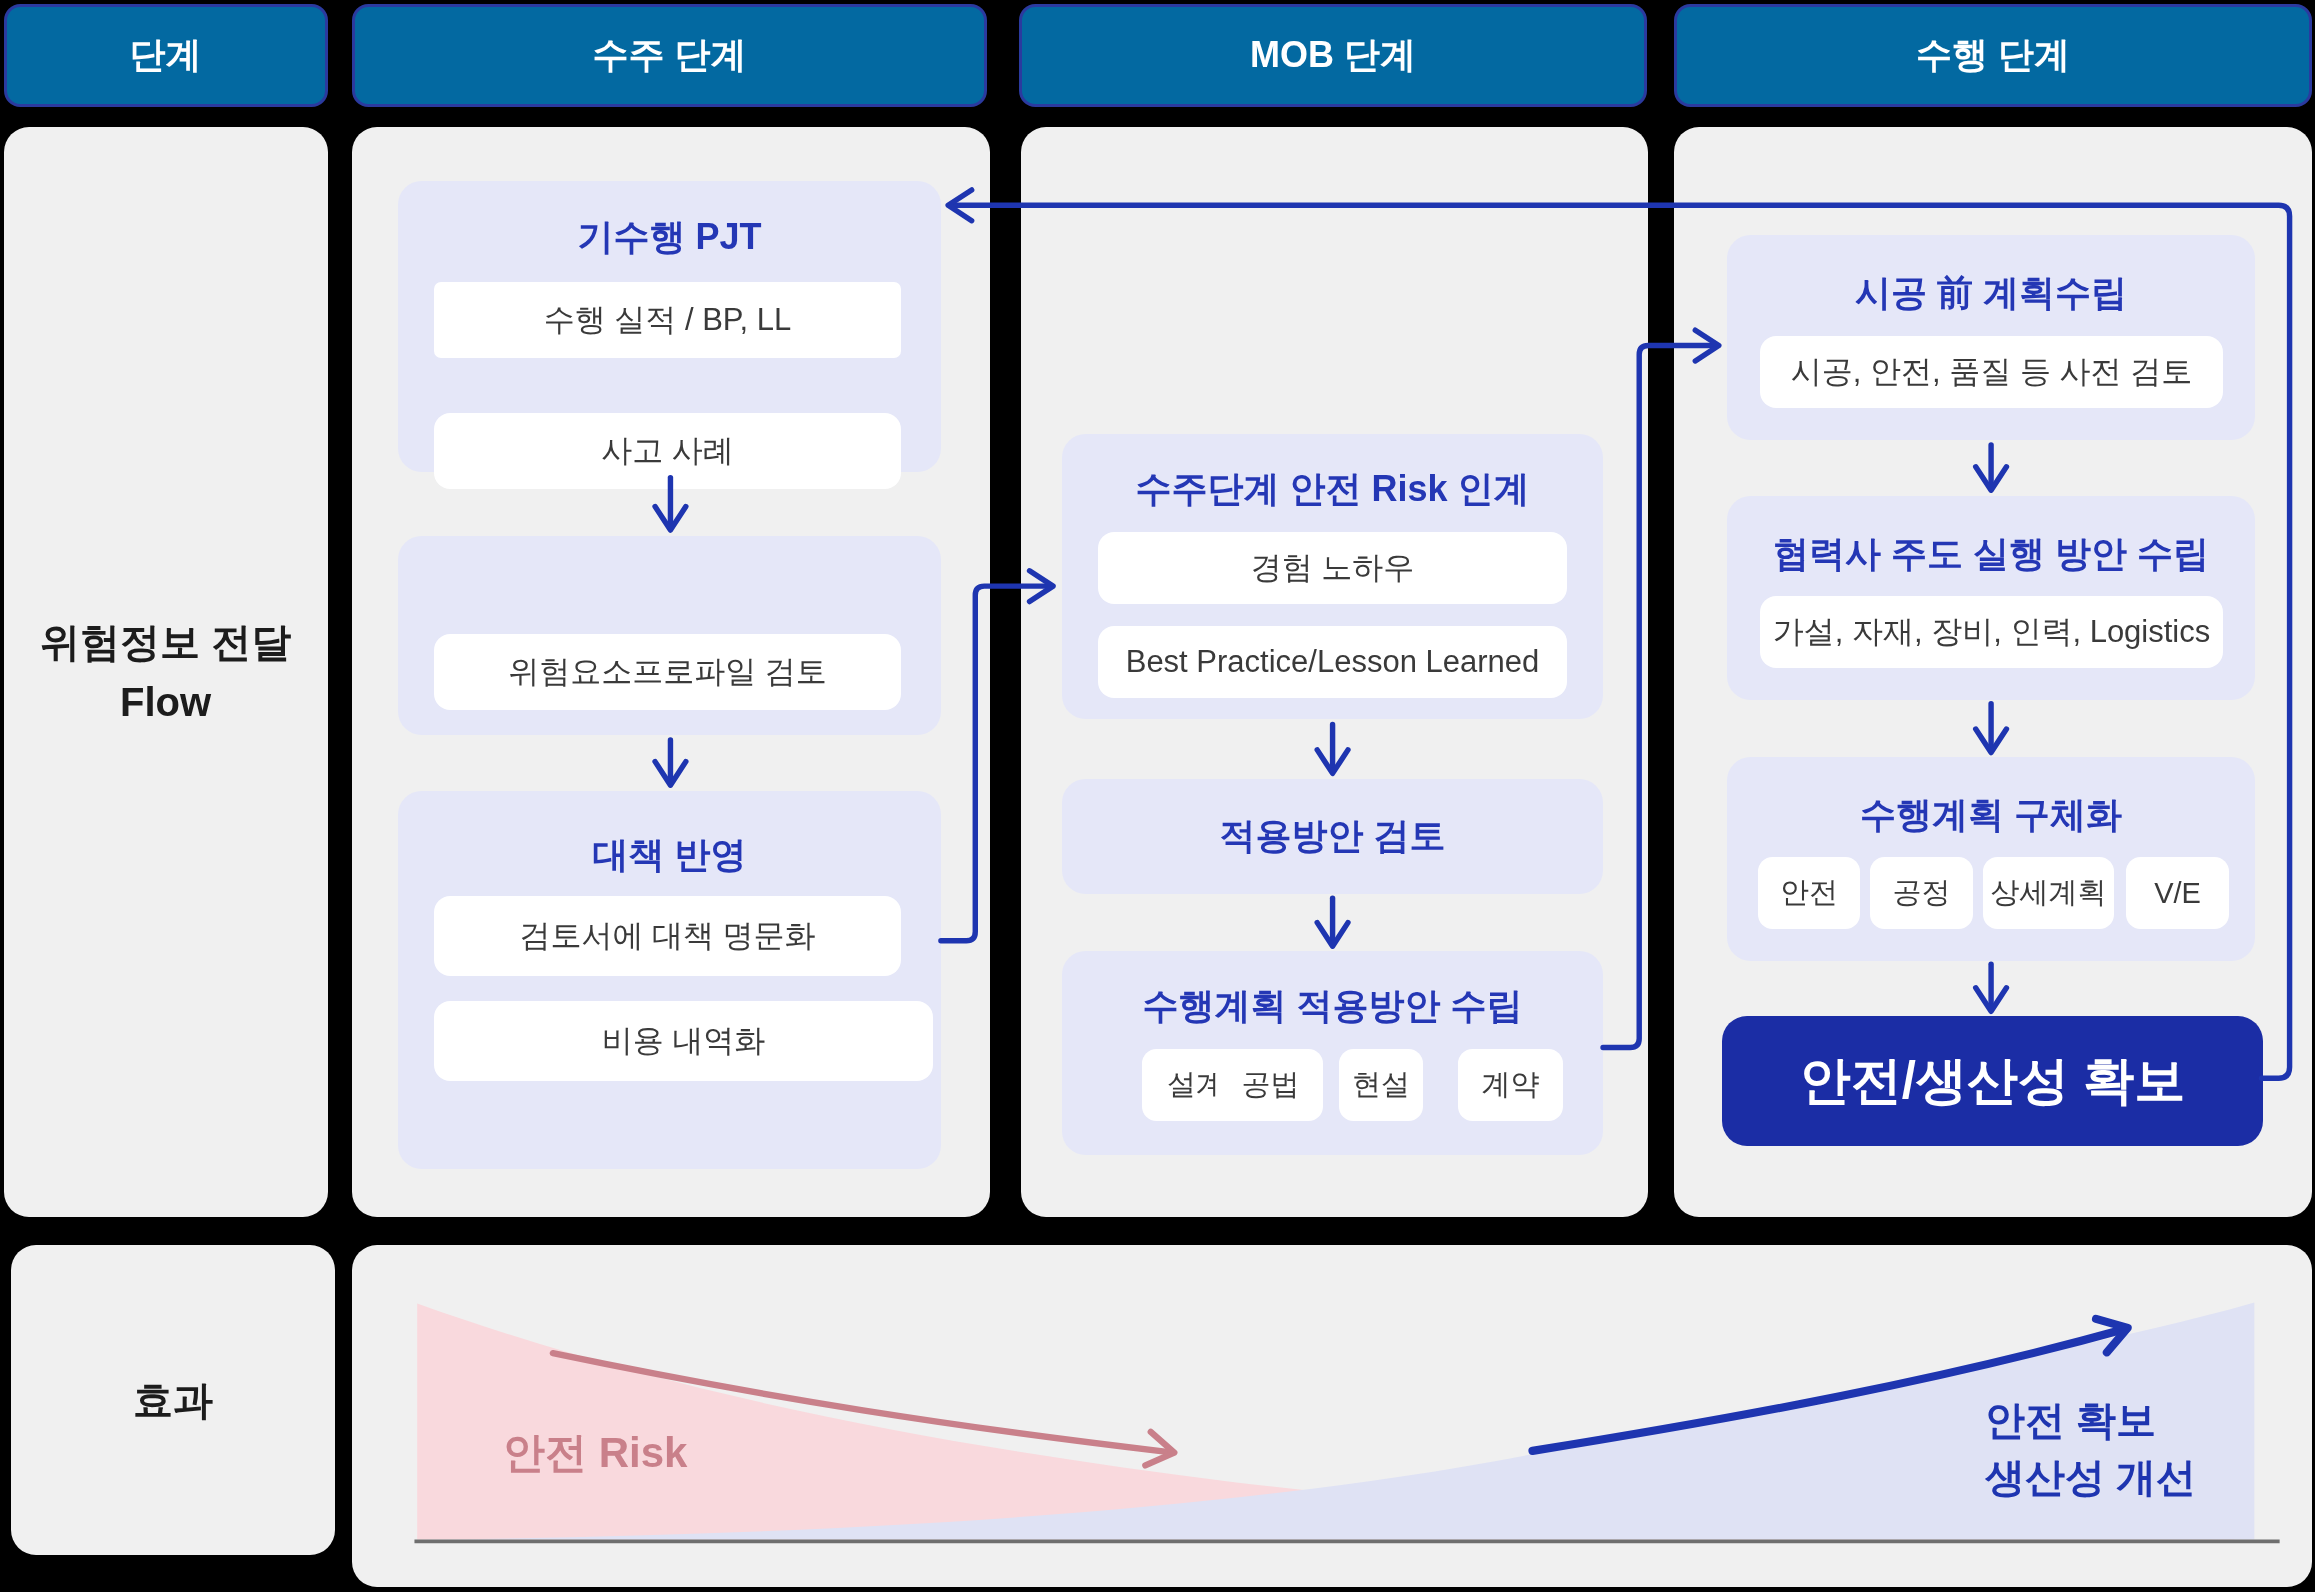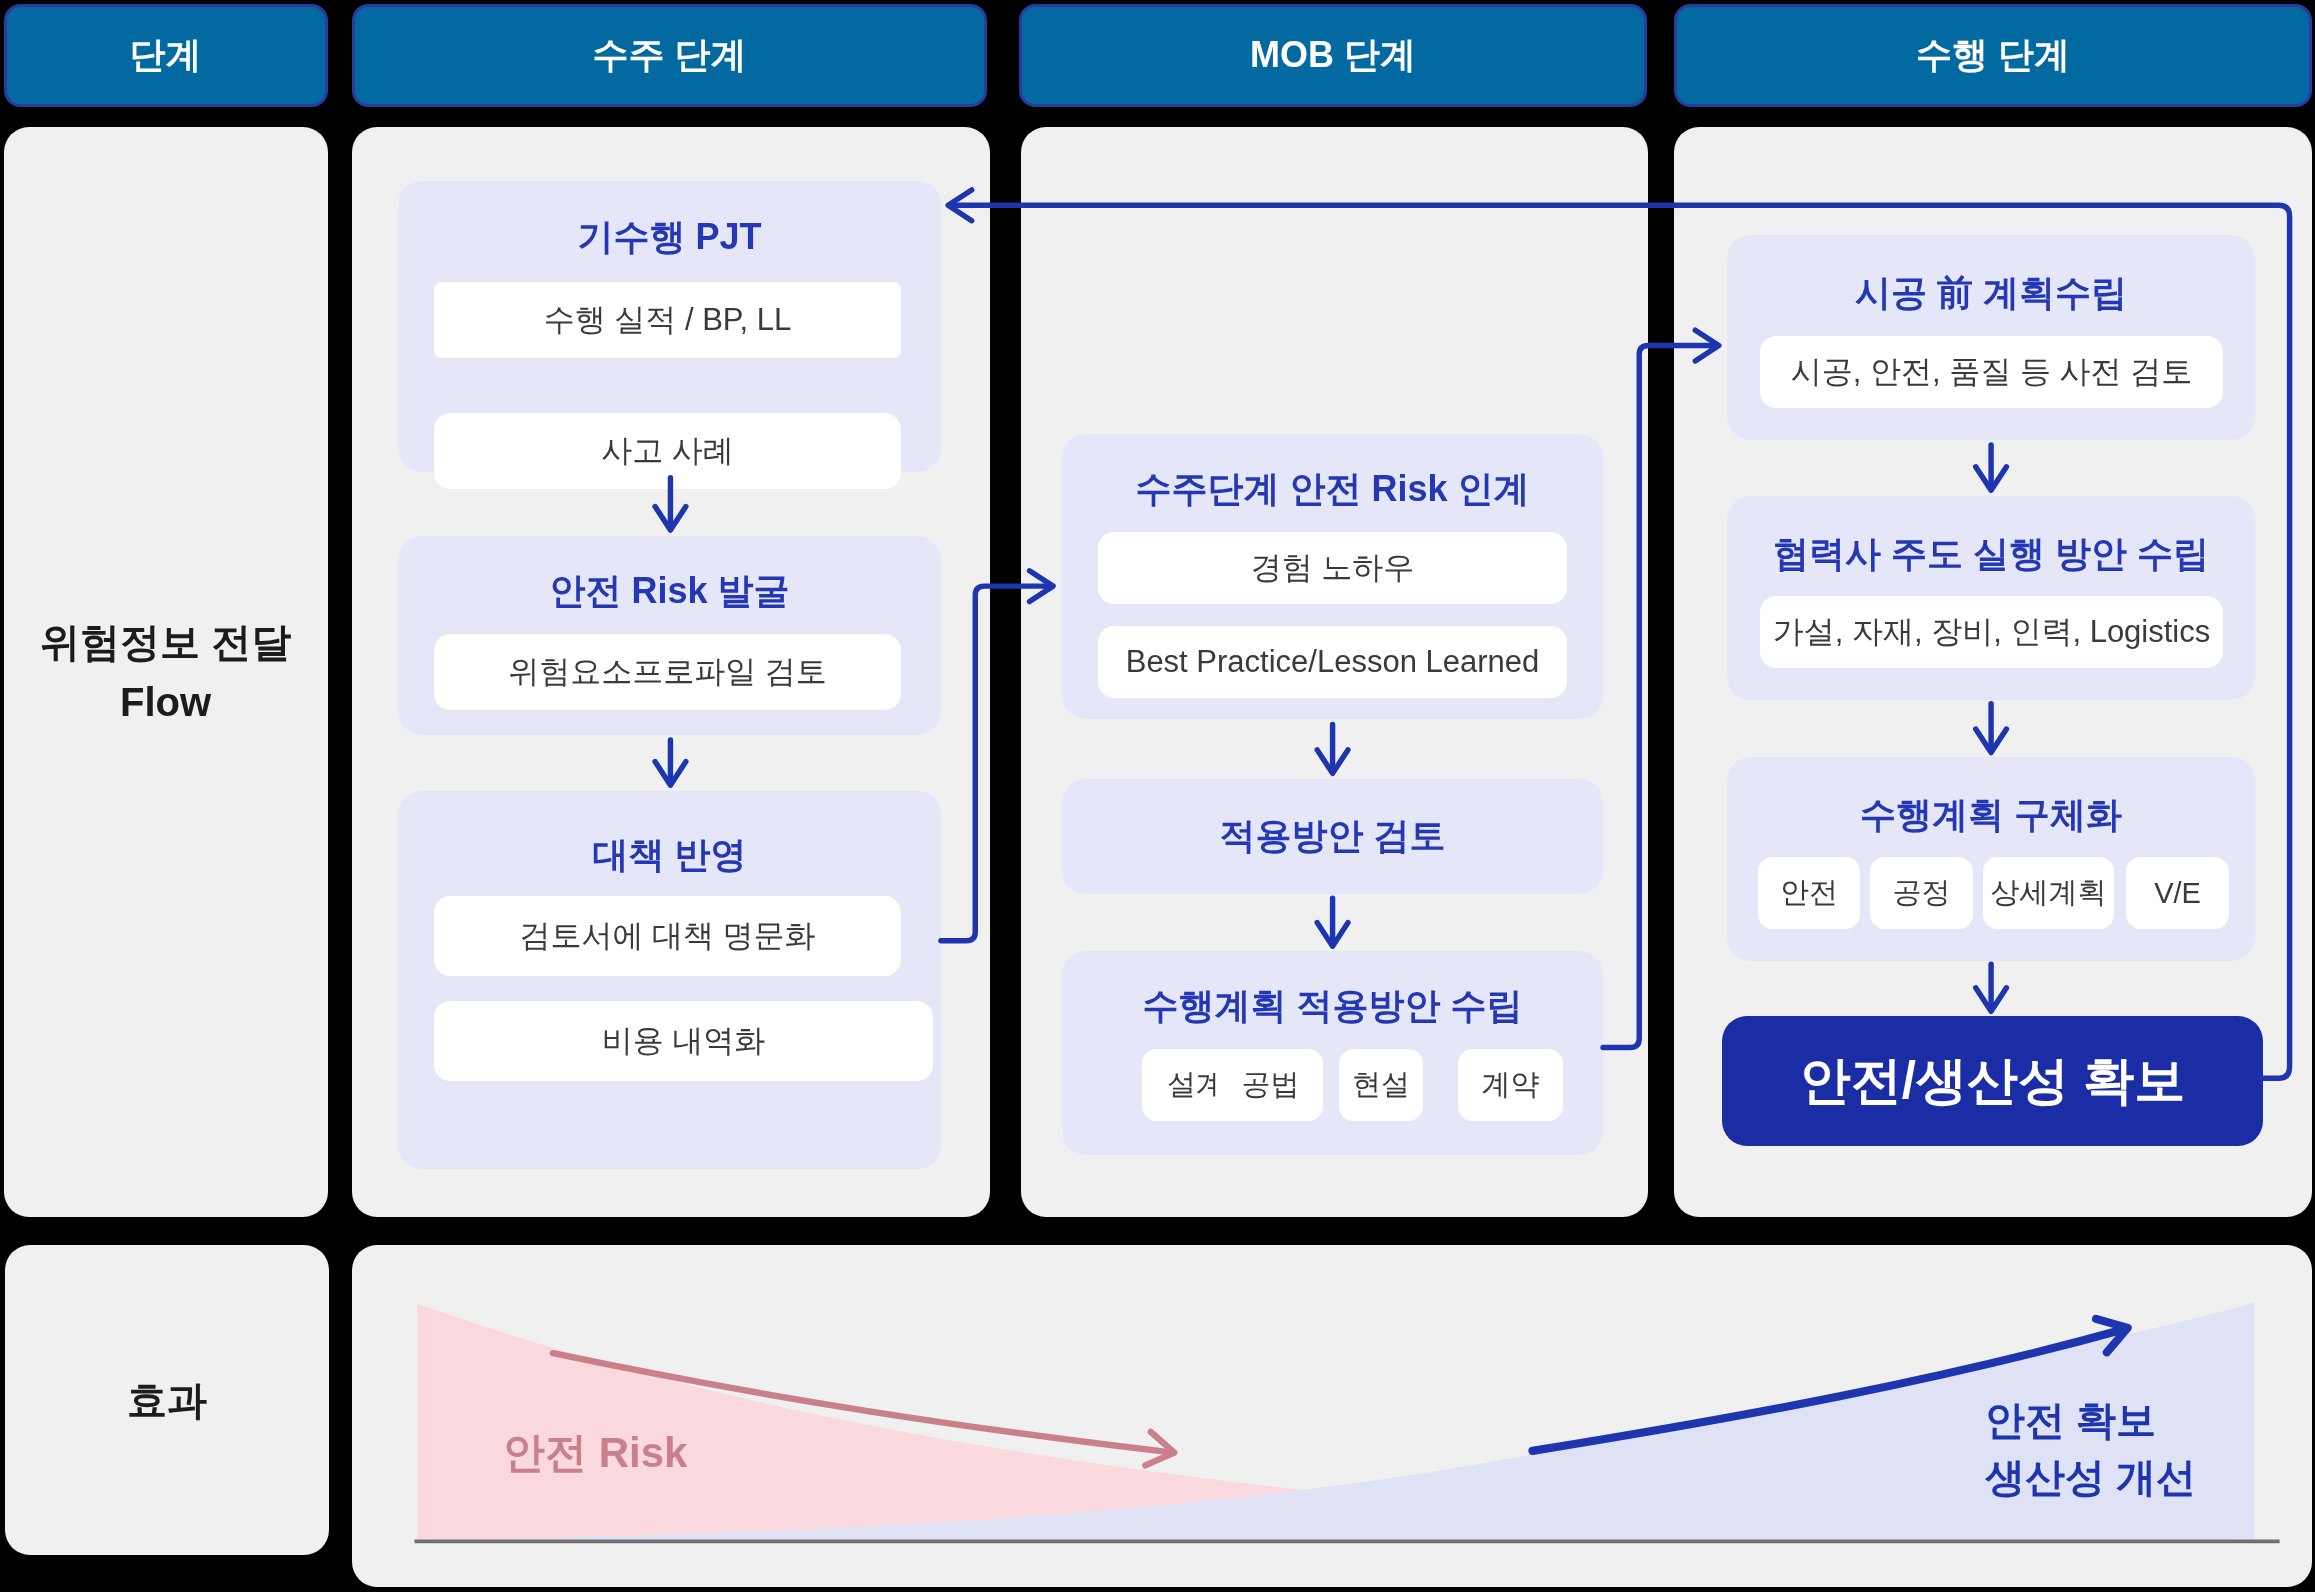--- a/index.html
+++ b/index.html
@@ -33,33 +33,32 @@
   </div>
 
 <div class="abs panel sidelabel" style="left:3.6px;top:127px;width:324px;height:1090px;">
   <span>위험정보 전달</span>
   <span>Flow</span>
 </div>
 <div class="abs panel" style="left:352px;top:127px;width:638px;height:1090px;"></div>
 <div class="abs panel" style="left:1021px;top:127px;width:627px;height:1090px;"></div>
 <div class="abs panel" style="left:1674px;top:127px;width:638px;height:1090px;"></div>
 
-<div class="abs panel sidelabel" style="left:5px;top:1245px;width:324px;height:310px;">
+<div class="abs panel sidelabel" style="left:11px;top:1245px;width:324px;height:310px;">
   <span>효과</span>
 </div>
 <div class="abs panel" style="left:352px;top:1245px;width:1960px;height:342px;"></div>
 
 <div class="abs lav" style="left:398px;top:181px;width:543px;height:291px;">
   <div class="lav-title" style="top:34px;">기수행 PJT</div>
   <div class="row-white" style="left:36px;top:101px;width:467px;height:76px;border-radius:7px;">수행 실적 / BP, LL</div>
   <div class="row-white" style="left:36px;top:201px;width:467px;height:76px;margin-top:31px;">사고 사례</div>
 </div>
 
 <div class="abs lav" style="left:398px;top:536px;width:543px;height:199px;">
-  <div class="lav-title" style="top:33px;">안전 Risk 발굴</div>
   <div class="row-white" style="left:36px;top:98px;width:467px;height:76px;">위험요소프로파일 검토</div>
 </div>
 
 <div class="abs lav" style="left:398px;top:791px;width:543px;height:378px;">
   <div class="lav-title" style="top:42px;">대책 반영</div>
   <div class="row-white" style="left:36px;top:105px;width:467px;height:80px;">검토서에 대책 명문화</div>
   <div class="row-white" style="left:36px;top:210px;width:499px;height:80px;">비용 내역화</div>
 </div>
 
 <div class="abs lav" style="left:1062px;top:434px;width:541px;height:285px;">

